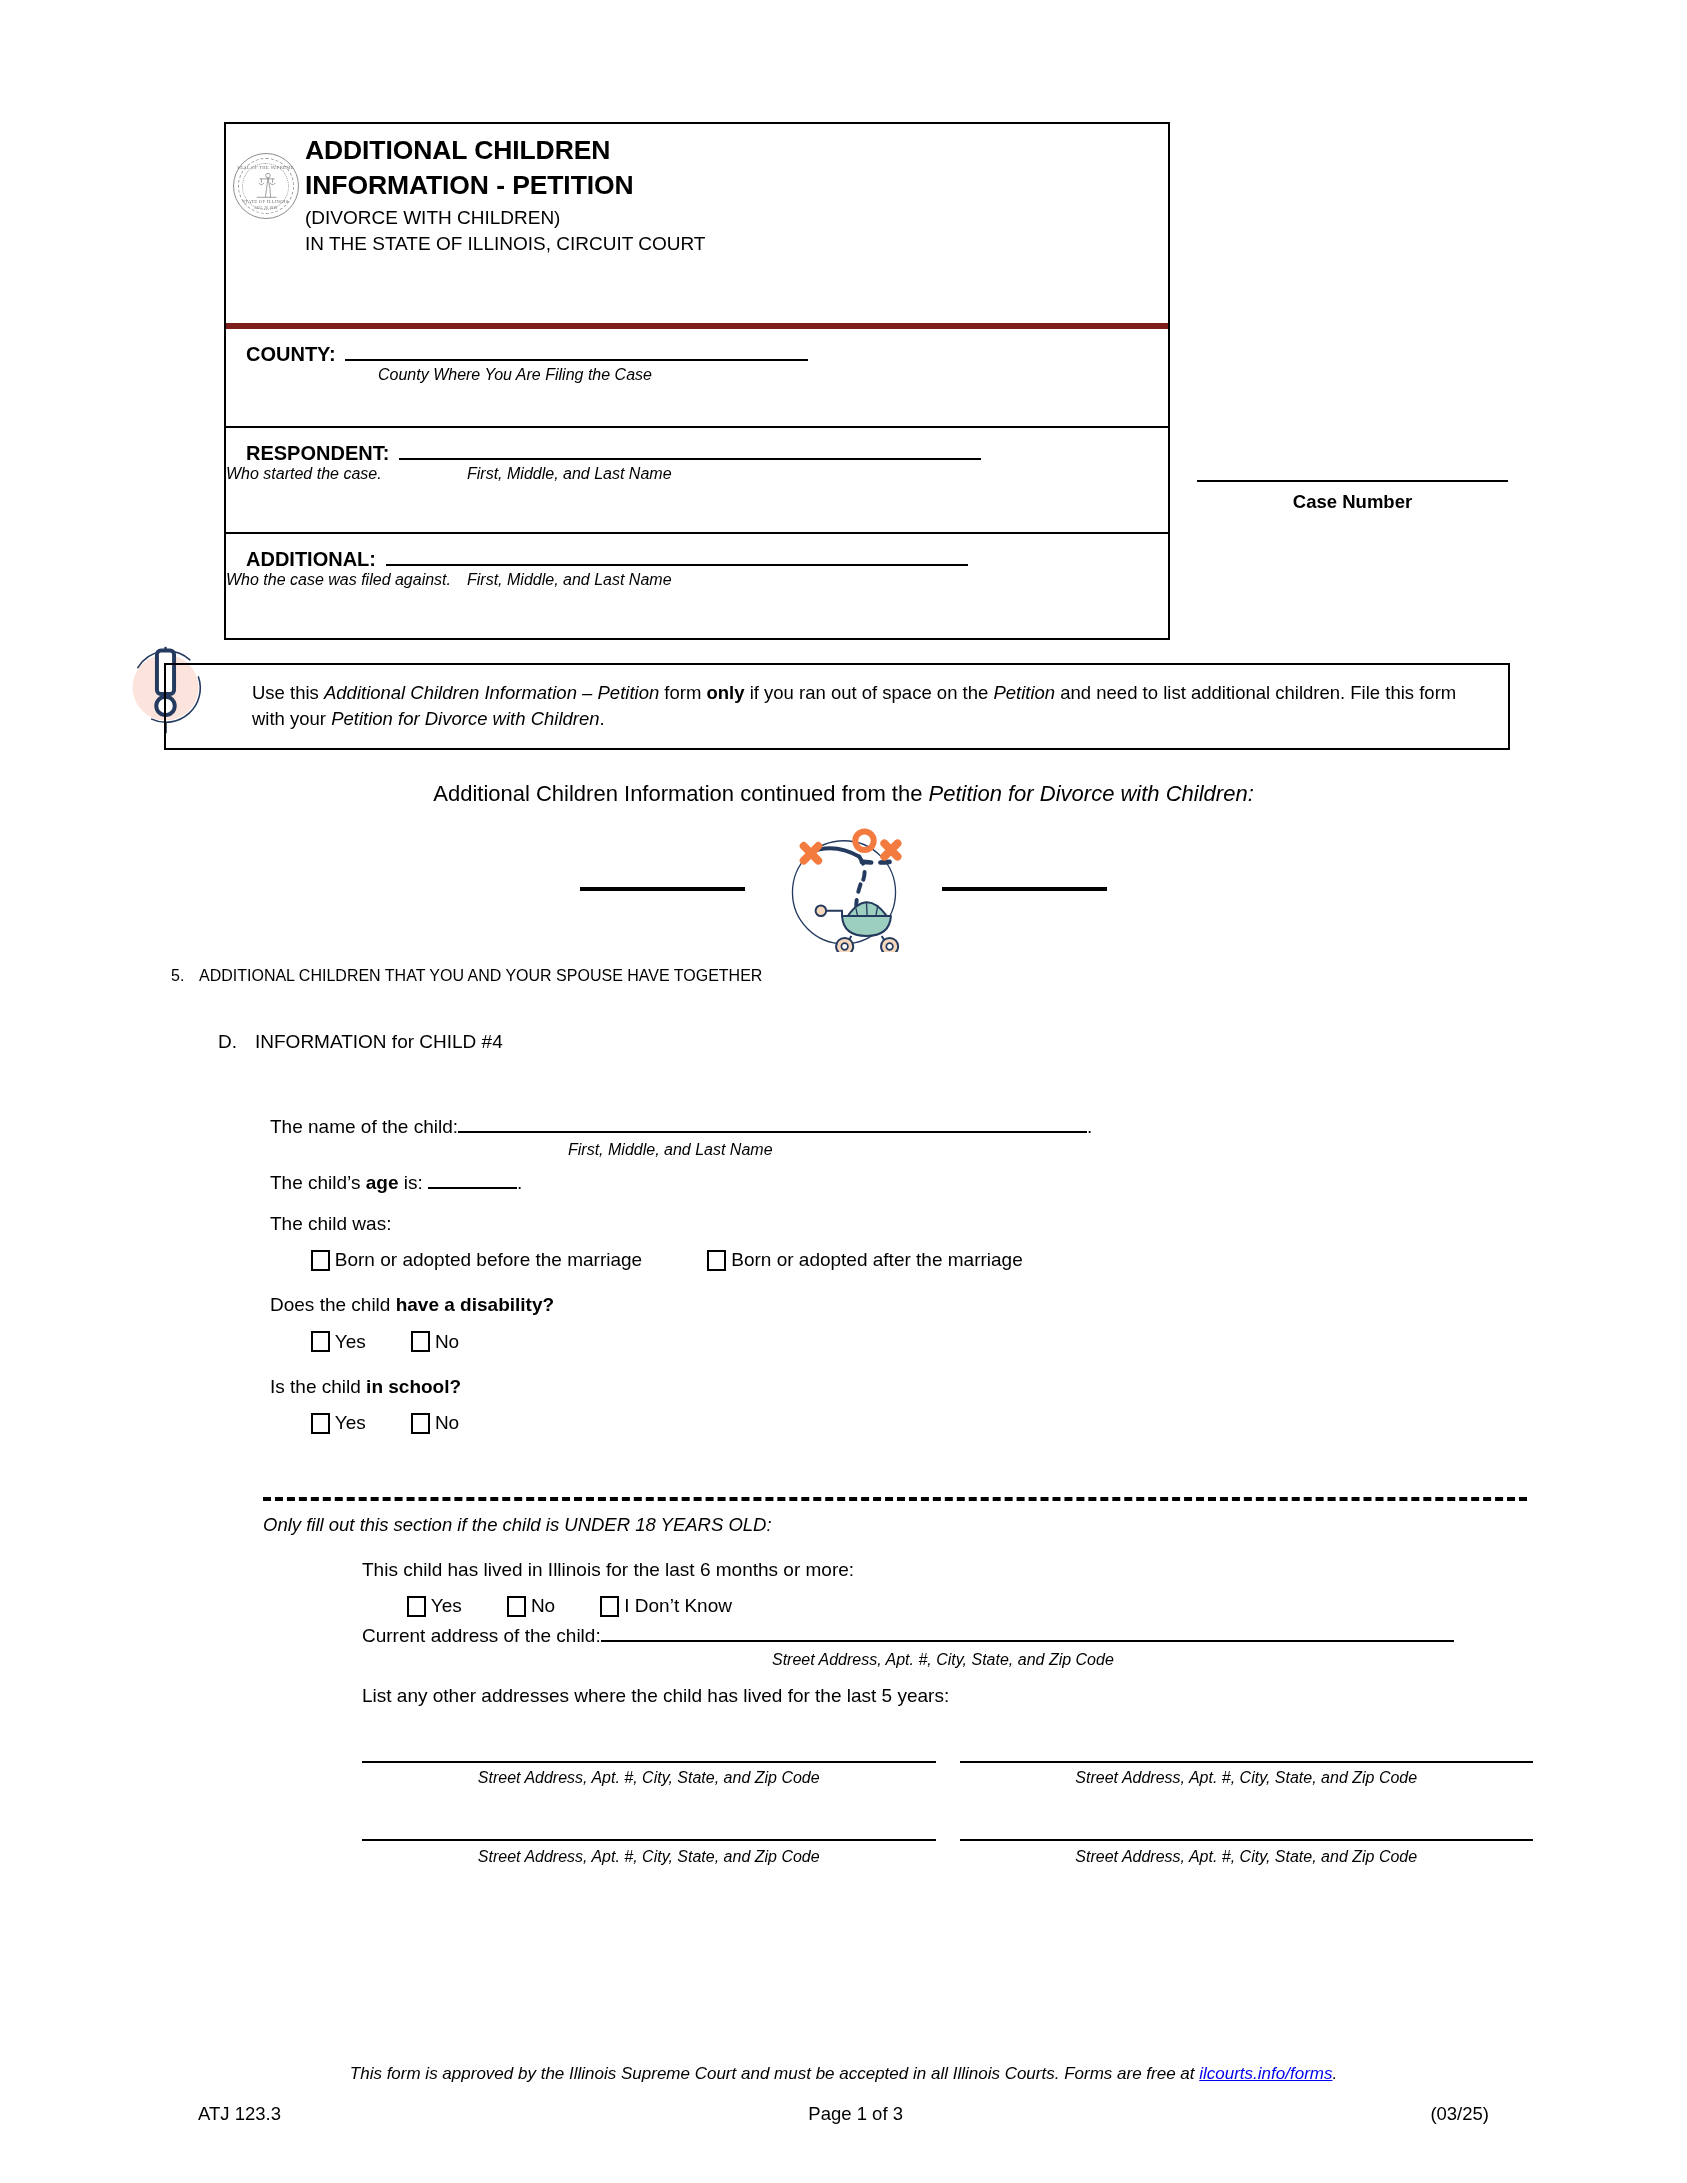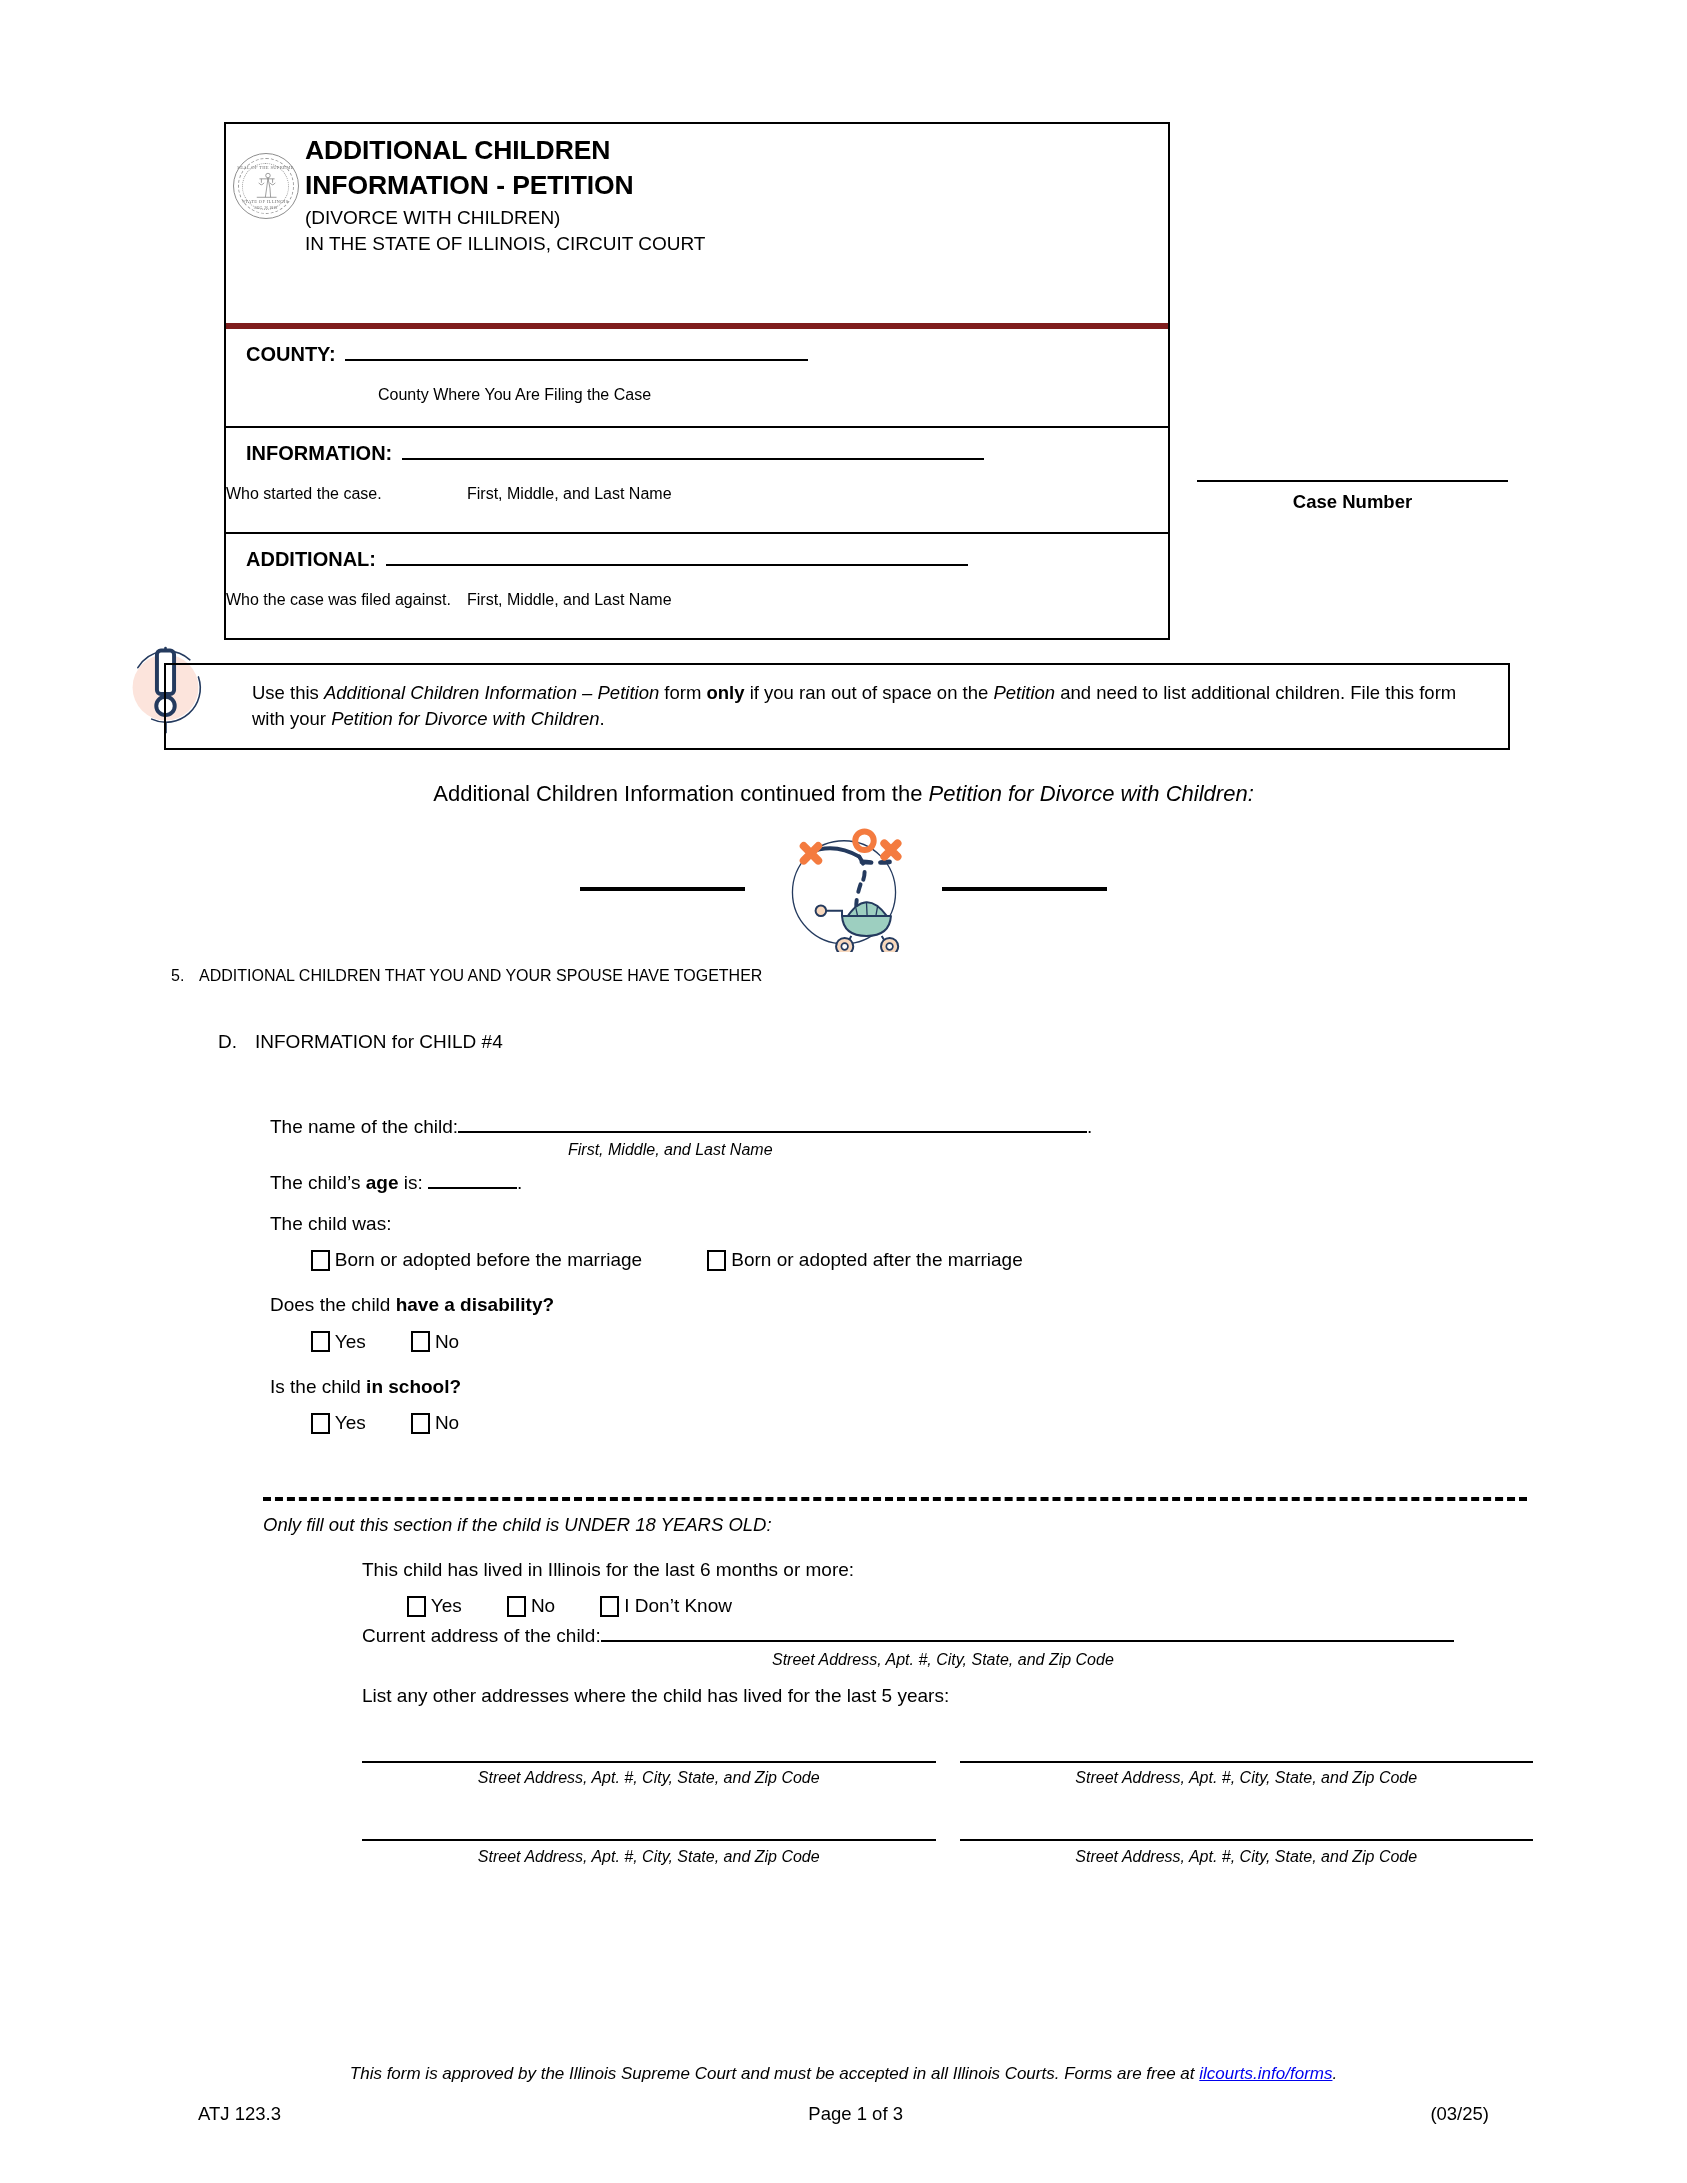--- a/index.html
+++ b/index.html
@@ -64,21 +64,21 @@
   .form-sub2 { font-size:19px; margin-top:4px; }
 
   .cap-row { border-bottom:2px solid #000; padding:9.3px 0 6.6px 20px; }
   .cap-row.county { min-height:99px; }
   .cap-row.party  { min-height:106px; }
   .cap-label { font-size:20px; font-weight:bold; display:inline-block; vertical-align:baseline;}
   .cap-line {
     display:inline-block; border-bottom:2px solid #000;
     height:22.5px; vertical-align:baseline; margin-left:6.6px;
   }
-  .cap-hint { font-size:16px; margin-top:20px; }
+  .cap-hint { font-style:italic; font-size:16px; margin-top:0; }
   .cap-hint.indent { margin-left:132px; }
   .cap-hint.two span:first-child { display:inline-block; width:241px; }
 
   
   .case-number {
     position:absolute; left:1197px; top:480px; width:311px; text-align:center;
   }
   .case-number .line { border-bottom:2px solid #000; height:1.3px; }
   .case-number .lbl { font-size:18.5px; font-weight:bold; margin-top:9.3px; }
 
@@ -183,21 +183,21 @@
       </div>
     </div>
 
     <div class="cap-row county">
       <span class="cap-label">COUNTY:</span>
       <span class="cap-line" style="width:463px;"></span>
       <div class="cap-hint indent">County Where You Are Filing the Case</div>
     </div>
 
     <div class="cap-row party">
-      <span class="cap-label">INFORMATION:</span>
+      <span class="cap-label">RESPONDENT:</span>
       <span class="cap-line" style="width:582px;"></span>
       <div class="cap-hint two" style="margin-left:-20px;">
         <span>Who started the case.</span><span>First, Middle, and Last Name</span>
       </div>
     </div>
 
     <div class="cap-row party" style="border-bottom:2px solid #000;">
       <span class="cap-label">ADDITIONAL:</span>
       <span class="cap-line" style="width:582px;"></span>
       <div class="cap-hint two" style="margin-left:-20px;">

